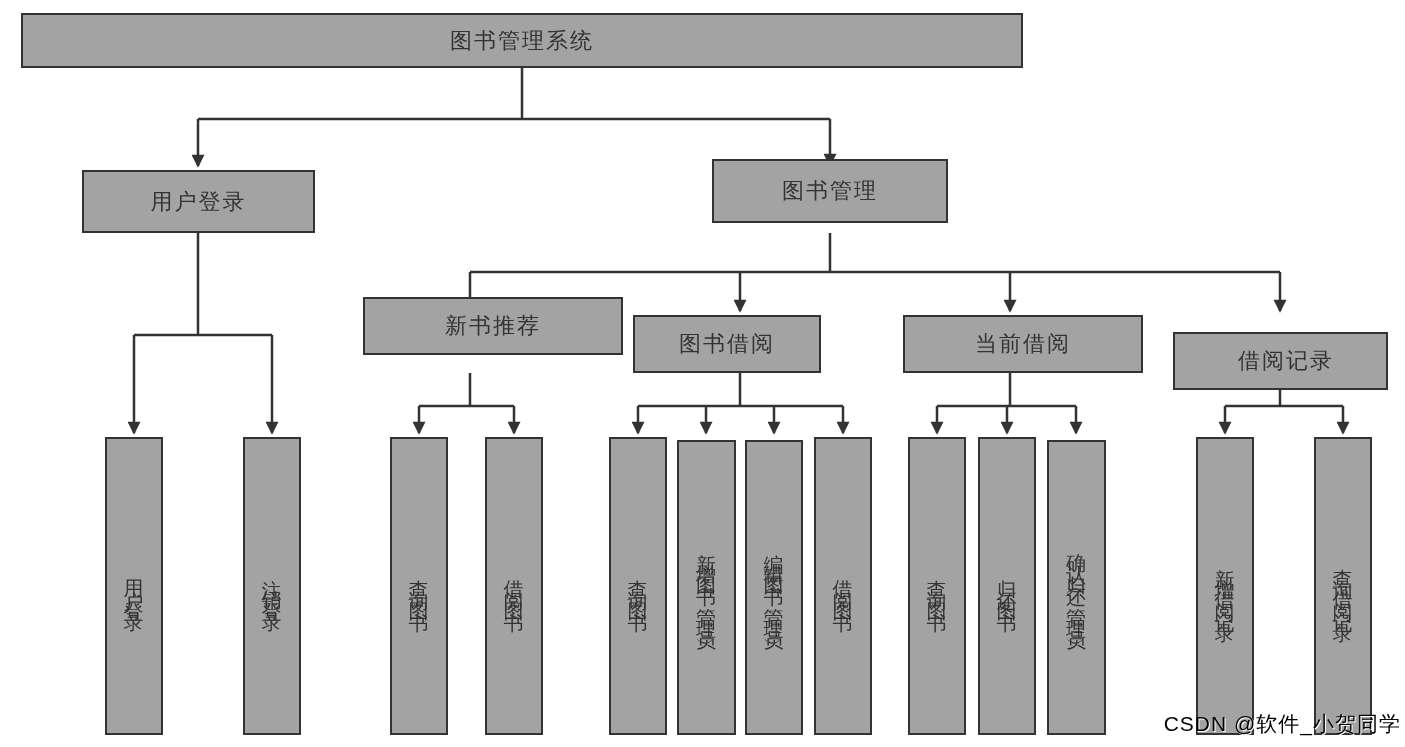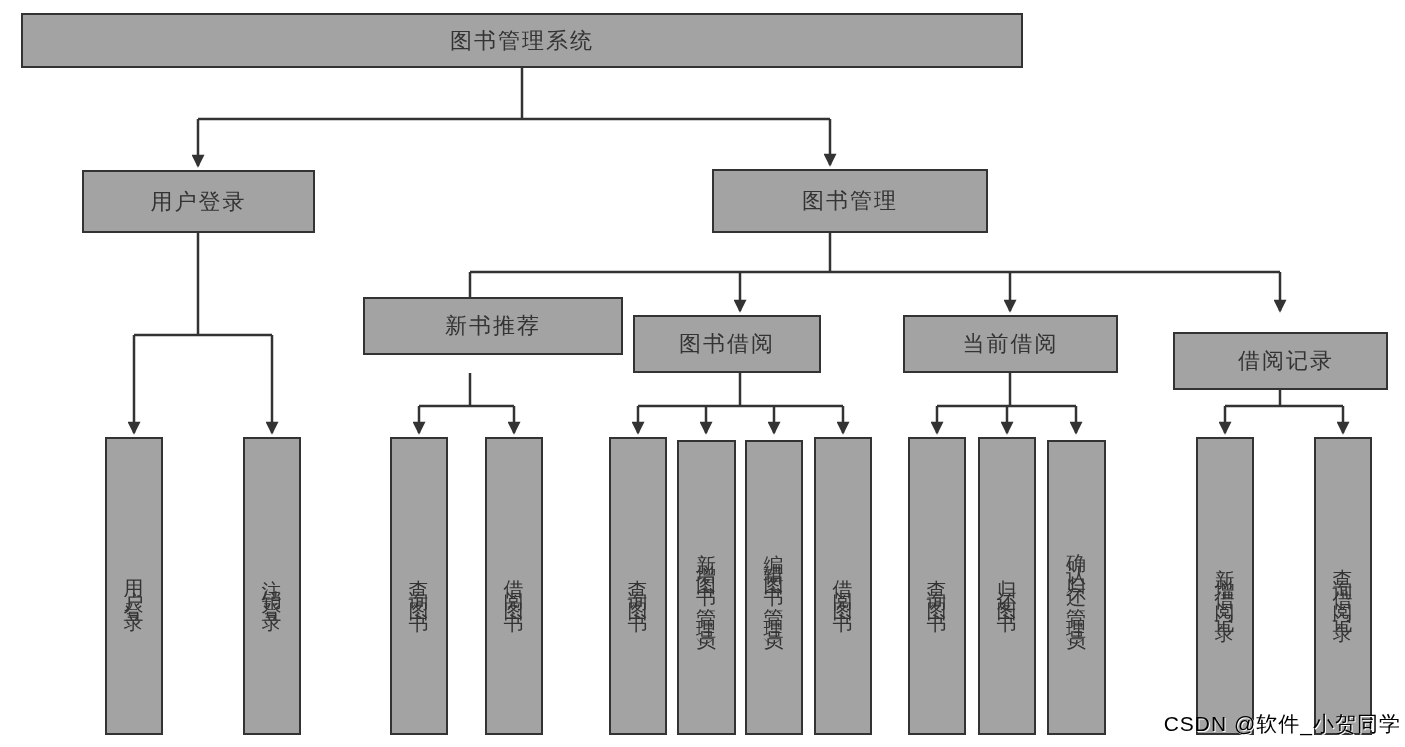--- a/index.html
+++ b/index.html
@@ -113,31 +113,31 @@
     </g>
   </svg>
 
   <div class="node" style="left:21px; top:13px; width:1002px; height:55px;">
     <span class="hlabel">图书管理系统</span>
   </div>
 
   <div class="node" style="left:82px; top:170px; width:233px; height:63px;">
     <span class="hlabel">用户登录</span>
   </div>
-  <div class="node" style="left:712px; top:169px; width:276px; height:64px;">
+  <div class="node" style="left:712px; top:159px; width:236px; height:64px;">
     <span class="hlabel">图书管理</span>
   </div>
 
   <div class="node" style="left:363px; top:297px; width:260px; height:58px;">
     <span class="hlabel">新书推荐</span>
   </div>
   <div class="node" style="left:633px; top:315px; width:188px; height:58px;">
     <span class="hlabel">图书借阅</span>
   </div>
-  <div class="node" style="left:903px; top:315px; width:215px; height:58px;">
+  <div class="node" style="left:903px; top:315px; width:240px; height:58px;">
     <span class="hlabel">当前借阅</span>
   </div>
   <div class="node" style="left:1173px; top:332px; width:215px; height:58px;padding-left:11px;">
     <span class="hlabel">借阅记录</span>
   </div>
 
   <div class="node leaf" style="left:105px; top:437px; width:58px; height:298px;">
     <span class="vlabel">用户登录</span>
   </div>
   <div class="node leaf" style="left:243px; top:437px; width:58px; height:298px;">

